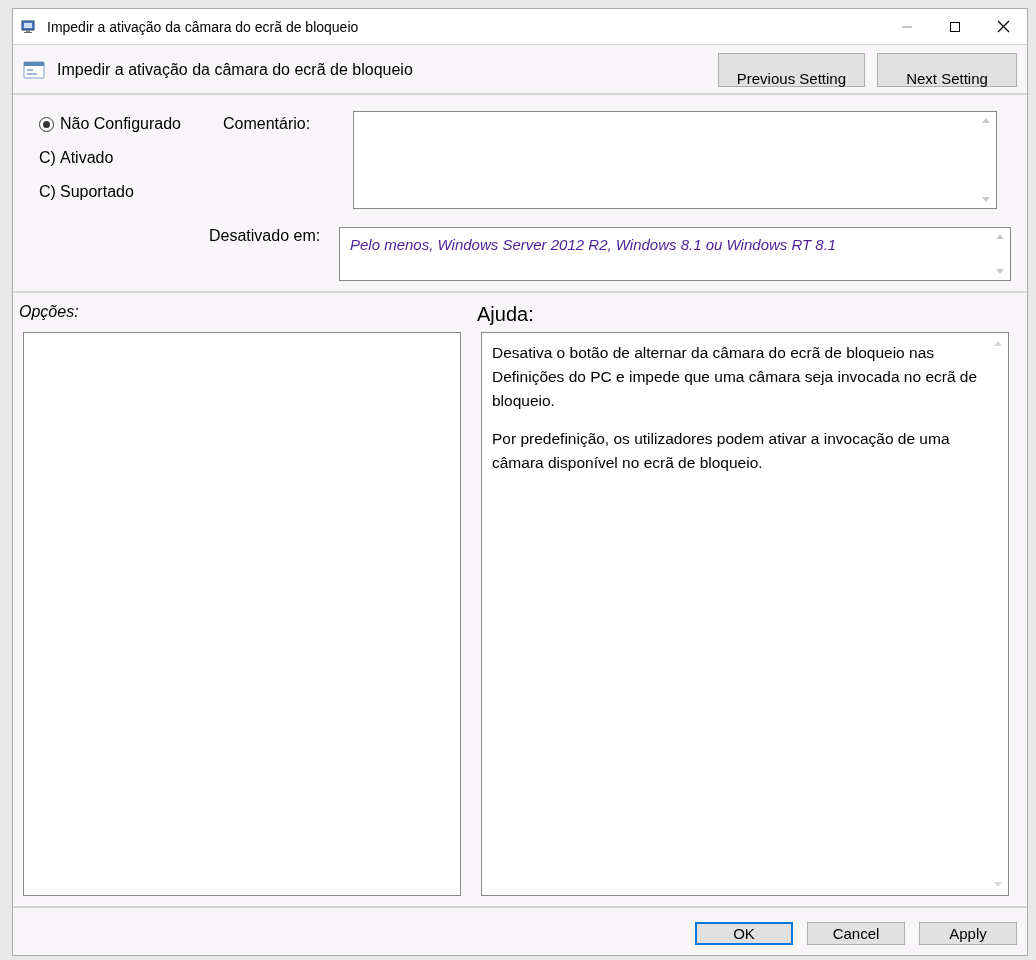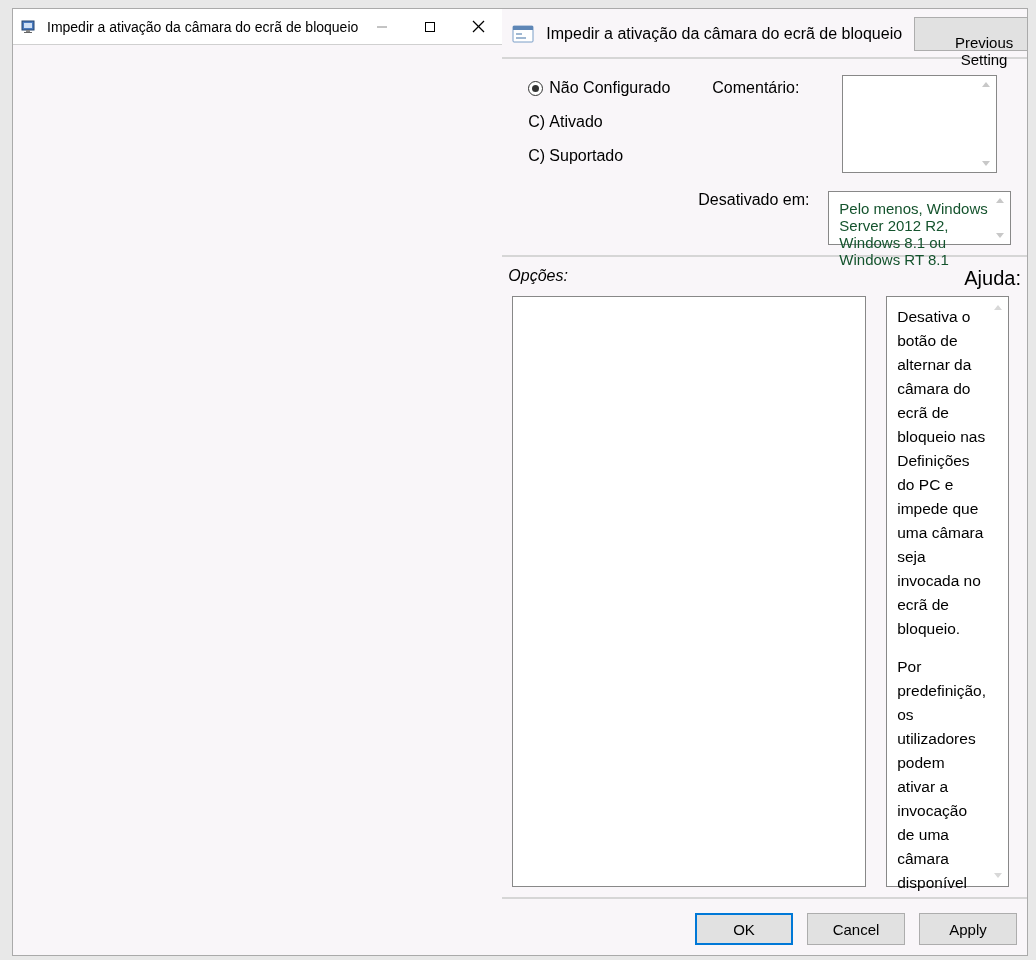--- a/index.html
+++ b/index.html
@@ -15,21 +15,21 @@
   }
   .window {
     position: absolute;
     left: 12px;
     top: 8px;
     width: 1016px;
     height: 948px;
     background: #f9f6f9;
     border: 1px solid #aaa;
     display: flex;
-    flex-direction: row;
+    flex-direction: column;
   }
   .titlebar {
     height: 36px;
     background: #fff;
     border-bottom: 1px solid #d0d0d0;
     display: flex;
     align-items: center;
     padding: 0 0 0 8px;
   }
   .titlebar-icon {
@@ -149,21 +149,22 @@
   }
   .comment-box {
     height: 98px;
   }
   .supported-box {
     height: 54px;
     margin-top: 4px;
   }
   .text-box-inner {
     padding: 8px 20px 6px 10px;
-    color: #14532d;
+    color: #4c1d95;
+    font-style: italic;
   }
   .scroll-indicator {
     position: absolute;
     right: 2px;
     width: 16px;
     display: flex;
     flex-direction: column;
     justify-content: space-between;
     align-items: center;
     color: #999;
@@ -217,21 +218,21 @@
   }
   .button-bar {
     display: flex;
     justify-content: flex-end;
     padding: 14px 10px 10px 10px;
     gap: 14px;
     border-top: 2px solid #d6d6d6;
   }
   .action-btn {
     width: 98px;
-    height: 32px;
+    height: 23px;
     background: #e1e1e1;
     border: 1px solid #adadad;
     font-size: 15px;
     cursor: pointer;
   }
   .action-btn.primary {
     border: 2px solid #0078d7;
   }
 </style>
 </head>

